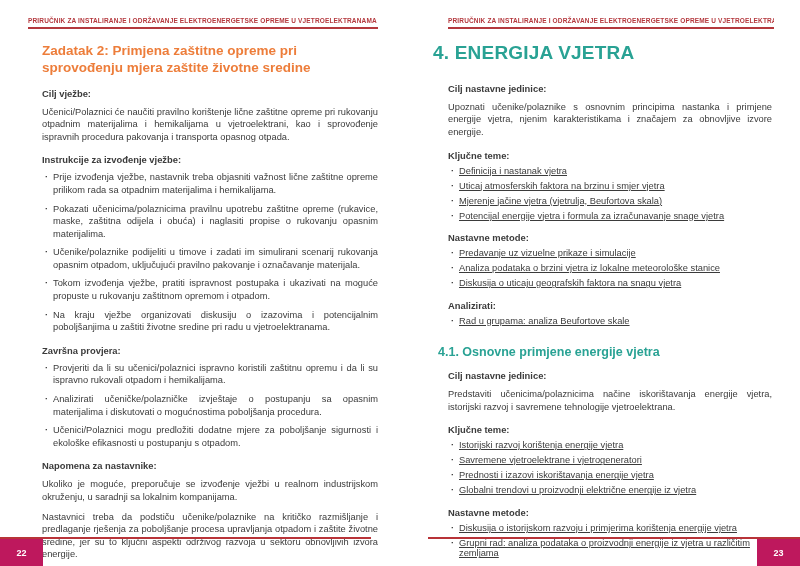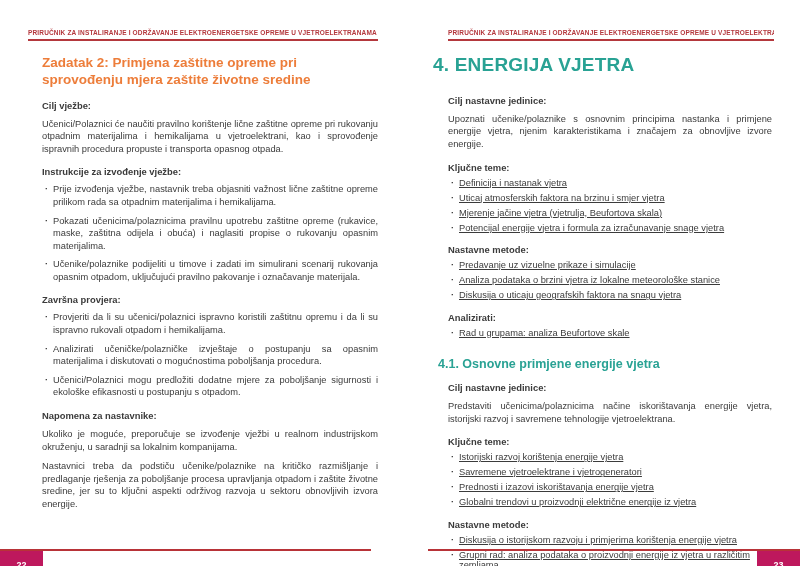--- a/index.html
+++ b/index.html
@@ -1,21 +1,21 @@
 <!DOCTYPE html>
 <html><head>
 <meta charset="utf-8">
 <style>
   html,body{margin:0;padding:0;}
   body{
     width:800px;height:566px;position:relative;overflow:hidden;
     background:#ffffff;color:#3b3b3b;
     font-family:"Liberation Sans","DejaVu Sans",sans-serif;
   }
-  .page{position:absolute;top:12px;height:522px;width:400px;}
+  .page{position:absolute;top:0;height:522px;width:400px;}
   .page-left{left:0;}
   .page-right{left:400px;}
 
   
   .running-head{
     position:absolute;top:0;padding-top:17px;padding-bottom:3px;
     border-bottom:2px solid #b4383d;
     font-size:6.5px;font-weight:bold;color:#b4383d;letter-spacing:.15px;
     white-space:nowrap;overflow:hidden;
   }
@@ -71,27 +71,29 @@
 
   <section class="page page-left">
     <header class="running-head rh-left">
       <span>PRIRUČNIK ZA INSTALIRANJE I ODRŽAVANJE ELEKTROENERGETSKE OPREME U VJETROELEKTRANAMA - ZA NASTAVNIKE</span>
     </header>
 
     <div class="content content-left">
       <h1 class="task-title">Zadatak 2: Primjena zaštitne opreme pri sprovođenju mjera zaštite životne sredine</h1>
 
       <h3 class="sec-label">Cilj vježbe:</h3>
-      <p class="body-par">Učenici/Polaznici će naučiti pravilno korištenje lične zaštitne opreme pri rukovanju otpadnim materijalima i hemikalijama u vjetroelektrani, kao i sprovođenje ispravnih procedura propuste i transporta opasnog otpada.</p>
+      <p class="body-par">Učenici/Polaznici će naučiti pravilno korištenje lične zaštitne opreme pri rukovanju otpadnim materijalima i hemikalijama u vjetroelektrani, kao i sprovođenje ispravnih procedura pakovanja i transporta opasnog otpada.</p>
 
       <h3 class="sec-label">Instrukcije za izvođenje vježbe:</h3>
       <ul class="bullets">
         <li>Prije izvođenja vježbe, nastavnik treba objasniti važnost lične zaštitne opreme prilikom rada sa otpadnim materijalima i hemikalijama.</li>
         <li>Pokazati učenicima/polaznicima pravilnu upotrebu zaštitne opreme (rukavice, maske, zaštitna odijela i obuća) i naglasiti propise o rukovanju opasnim materijalima.</li>
         <li>Učenike/polaznike podijeliti u timove i zadati im simulirani scenarij rukovanja opasnim otpadom, uključujući pravilno pakovanje i označavanje materijala.</li>
+        <li>Tokom izvođenja vježbe, pratiti ispravnost postupaka i ukazivati na moguće propuste u rukovanju zaštitnom opremom i otpadom.</li>
+        <li>Na kraju vježbe organizovati diskusiju o izazovima i potencijalnim poboljšanjima u zaštiti životne sredine pri radu u vjetroelektranama.</li>
       </ul>
 
       <h3 class="sec-label">Završna provjera:</h3>
       <ul class="bullets">
         <li>Provjeriti da li su učenici/polaznici ispravno koristili zaštitnu opremu i da li su ispravno rukovali otpadom i hemikalijama.</li>
         <li>Analizirati učeničke/polazničke izvještaje o postupanju sa opasnim materijalima i diskutovati o mogućnostima poboljšanja procedura.</li>
         <li>Učenici/Polaznici mogu predložiti dodatne mjere za poboljšanje sigurnosti i ekološke efikasnosti u postupanju s otpadom.</li>
       </ul>
 
       <h3 class="sec-label">Napomena za nastavnike:</h3>

